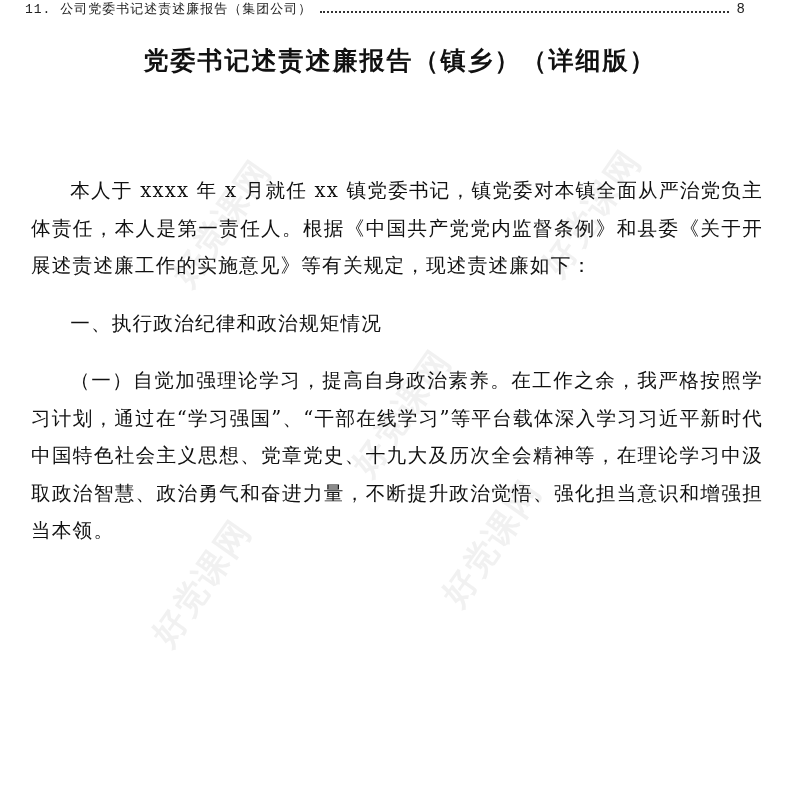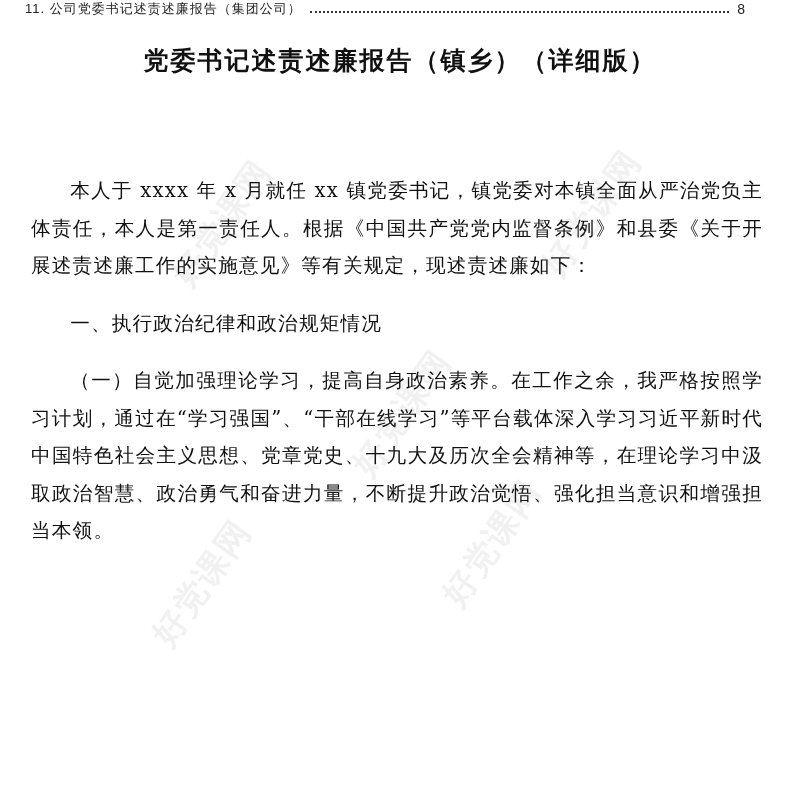--- a/index.html
+++ b/index.html
@@ -16,21 +16,21 @@
       color: #111111;
     }
     .toc-line {
       position: absolute;
       left: 25px;
       top: 0px;
       width: 720px;
       height: 18px;
       display: flex;
       align-items: center;
-      font-family: Liberation Sans, sans-serif;
+      font-family: Liberation Mono, monospace;
       font-size: 13px;
       color: #222;
       white-space: nowrap;
     }
     .toc-line .toc-title { flex: 0 0 auto; letter-spacing: 1px; }
     .toc-line .toc-leader {
       flex: 1 1 auto;
       border-bottom: 2px dotted #333;
       margin: 0 8px;
       height: 10px;

